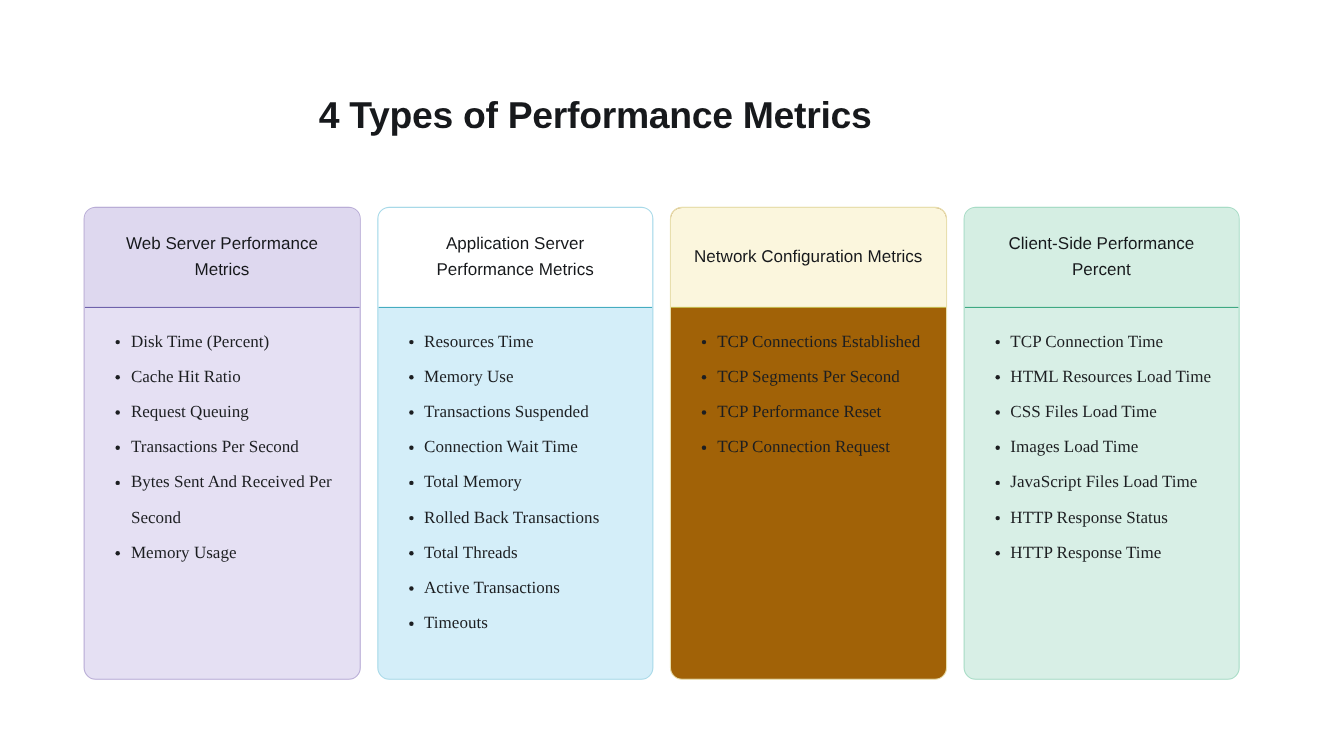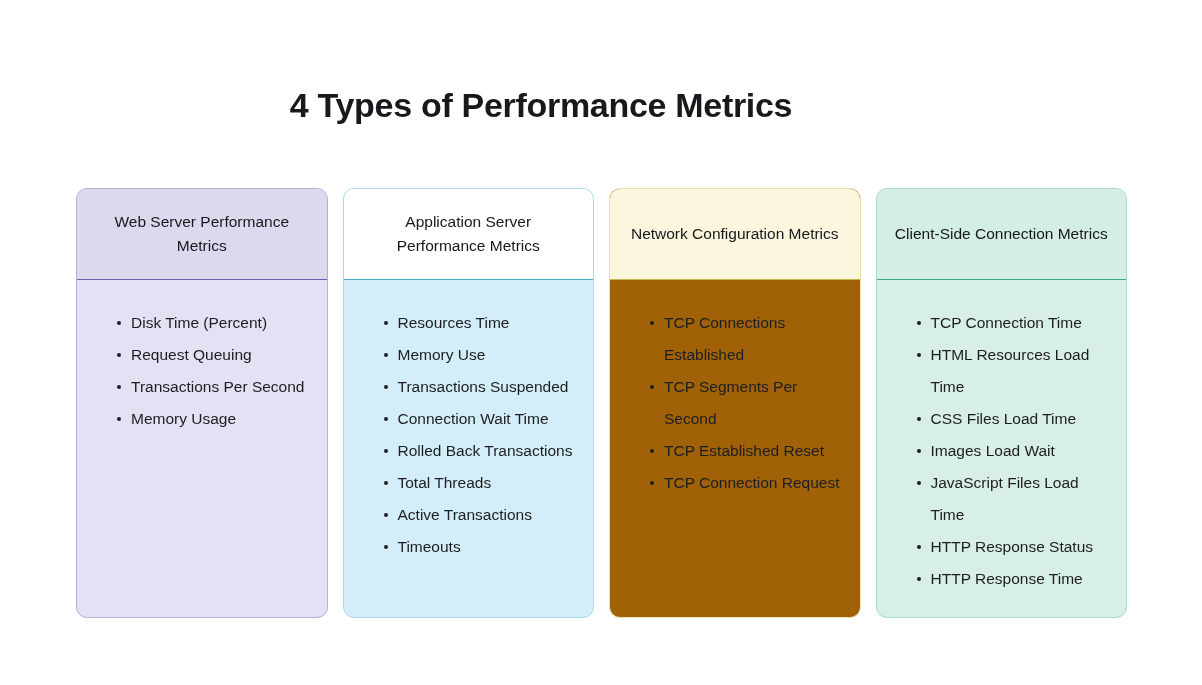--- a/index.html
+++ b/index.html
@@ -61,23 +61,24 @@
     line-height: 24px;
     text-align: center;
     color: #16181b;
   }
   .card-body {
     flex: 1 1 auto;
     padding: 15px 8px 10px 8px;
     box-sizing: border-box;
   }
   ul.metric-list {
-    margin: 12px;
+    margin: 0;
     padding-left: 34px;
     list-style: none;
+    font-family: Liberation Serif, serif;
   }
   ul.metric-list li {
     position: relative;
     font-size: 15.5px;
     line-height: 32px;
     color: #1c1e21;
     padding-left: 0;
   }
   ul.metric-list li::before {
     content: "";
@@ -99,65 +100,68 @@
 <div id="page-title">4 Types of Performance Metrics</div>
 
 <div id="cards">
     <div class="card" style="background: rgb(229, 224, 243); border-color: rgb(185, 173, 214);">
       <div class="card-header" style="background: rgb(222, 216, 239); border-bottom-color: rgb(111, 98, 171);">
         <div class="card-header-text">Web Server Performance Metrics</div>
       </div>
       <div class="card-body">
         <ul class="metric-list">
           <li>Disk Time (Percent)</li>
+          <li>Cache Hit Ratio</li>
           <li>Request Queuing</li>
           <li>Transactions Per Second</li>
+          <li>Bytes Sent And Received Per Second</li>
           <li>Memory Usage</li>
         </ul>
       </div>
     </div>
     <div class="card" style="background: rgb(212, 238, 249); border-color: rgb(168, 217, 232);">
       <div class="card-header" style="background: #ffffff; border-bottom-color: rgb(70, 172, 192);">
         <div class="card-header-text">Application Server Performance Metrics</div>
       </div>
       <div class="card-body">
         <ul class="metric-list">
           <li>Resources Time</li>
           <li>Memory Use</li>
           <li>Transactions Suspended</li>
           <li>Connection Wait Time</li>
+          <li>Total Memory</li>
           <li>Rolled Back Transactions</li>
           <li>Total Threads</li>
           <li>Active Transactions</li>
           <li>Timeouts</li>
         </ul>
       </div>
     </div>
     <div class="card" style="background: #a16207; border-color: rgb(232, 223, 174);">
       <div class="card-header" style="background: rgb(251, 246, 221); border-bottom-color: rgb(195, 183, 77);">
         <div class="card-header-text">Network Configuration Metrics</div>
       </div>
       <div class="card-body">
         <ul class="metric-list wide-pad">
           <li>TCP Connections Established</li>
           <li>TCP Segments Per Second</li>
-          <li>TCP Established Reset</li>
+          <li>TCP Performance Reset</li>
           <li>TCP Connection Request</li>
         </ul>
       </div>
     </div>
     <div class="card" style="background: rgb(216, 239, 230); border-color: rgb(168, 220, 198);">
       <div class="card-header" style="background: rgb(213, 238, 227); border-bottom-color: rgb(63, 169, 131);">
-        <div class="card-header-text">Client-Side Connection Metrics</div>
+        <div class="card-header-text">Client-Side Performance Percent</div>
       </div>
       <div class="card-body">
         <ul class="metric-list wide-pad">
           <li>TCP Connection Time</li>
           <li>HTML Resources Load Time</li>
           <li>CSS Files Load Time</li>
-          <li>Images Load Wait</li>
+          <li>Images Load Time</li>
           <li>JavaScript Files Load Time</li>
           <li>HTTP Response Status</li>
           <li>HTTP Response Time</li>
         </ul>
       </div>
     </div>
   </div>
 
 </body></html>

